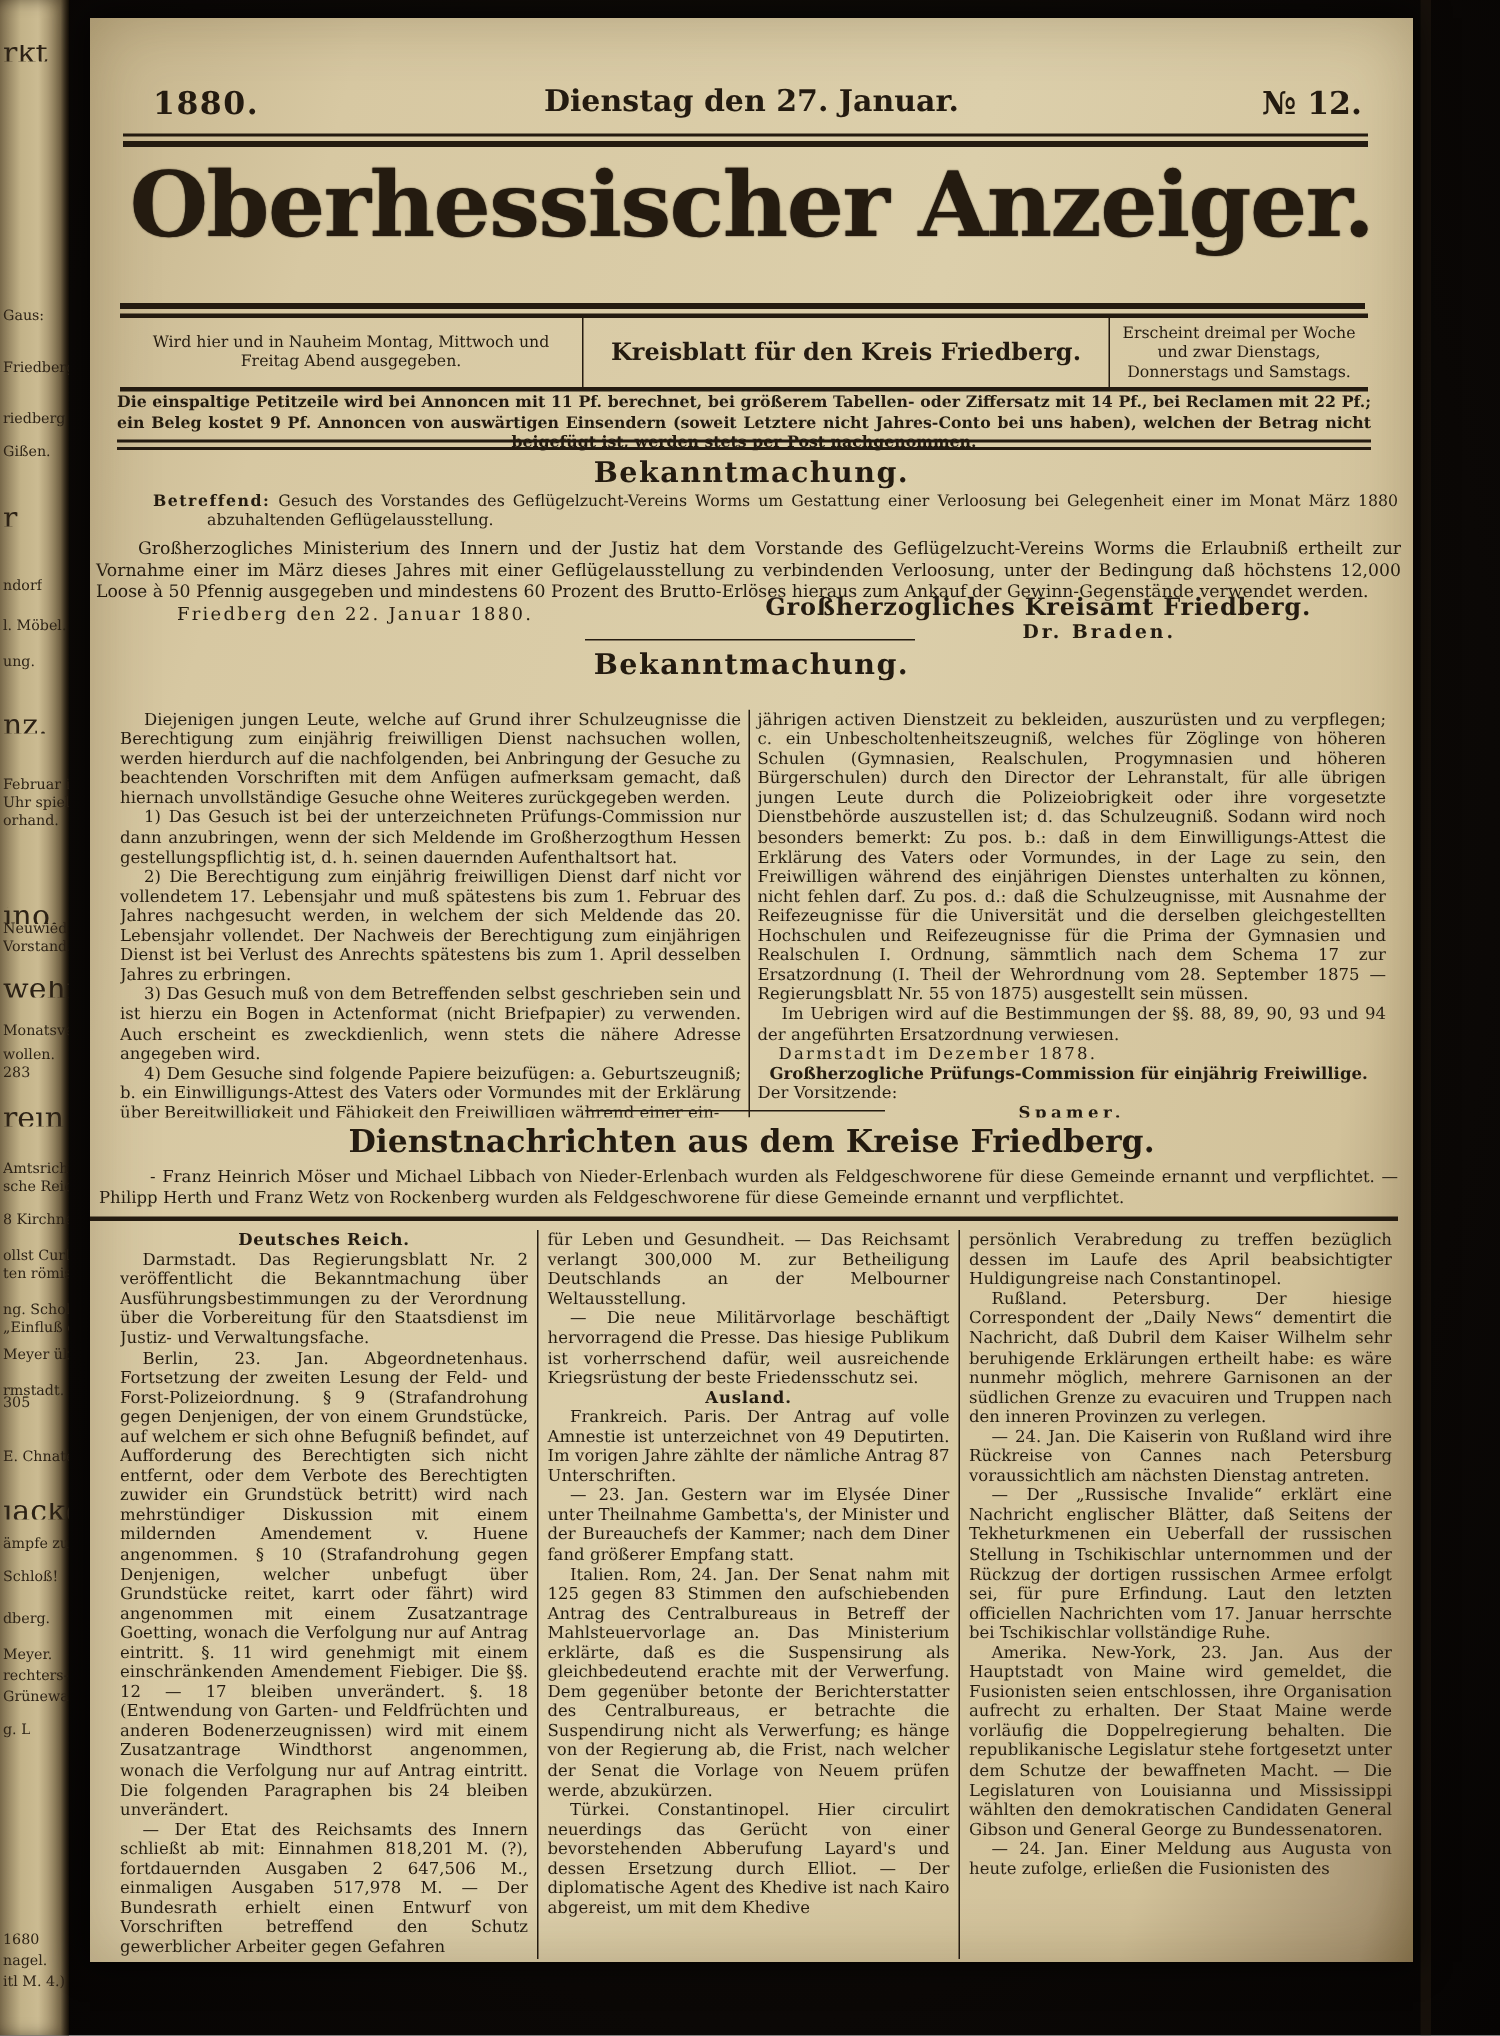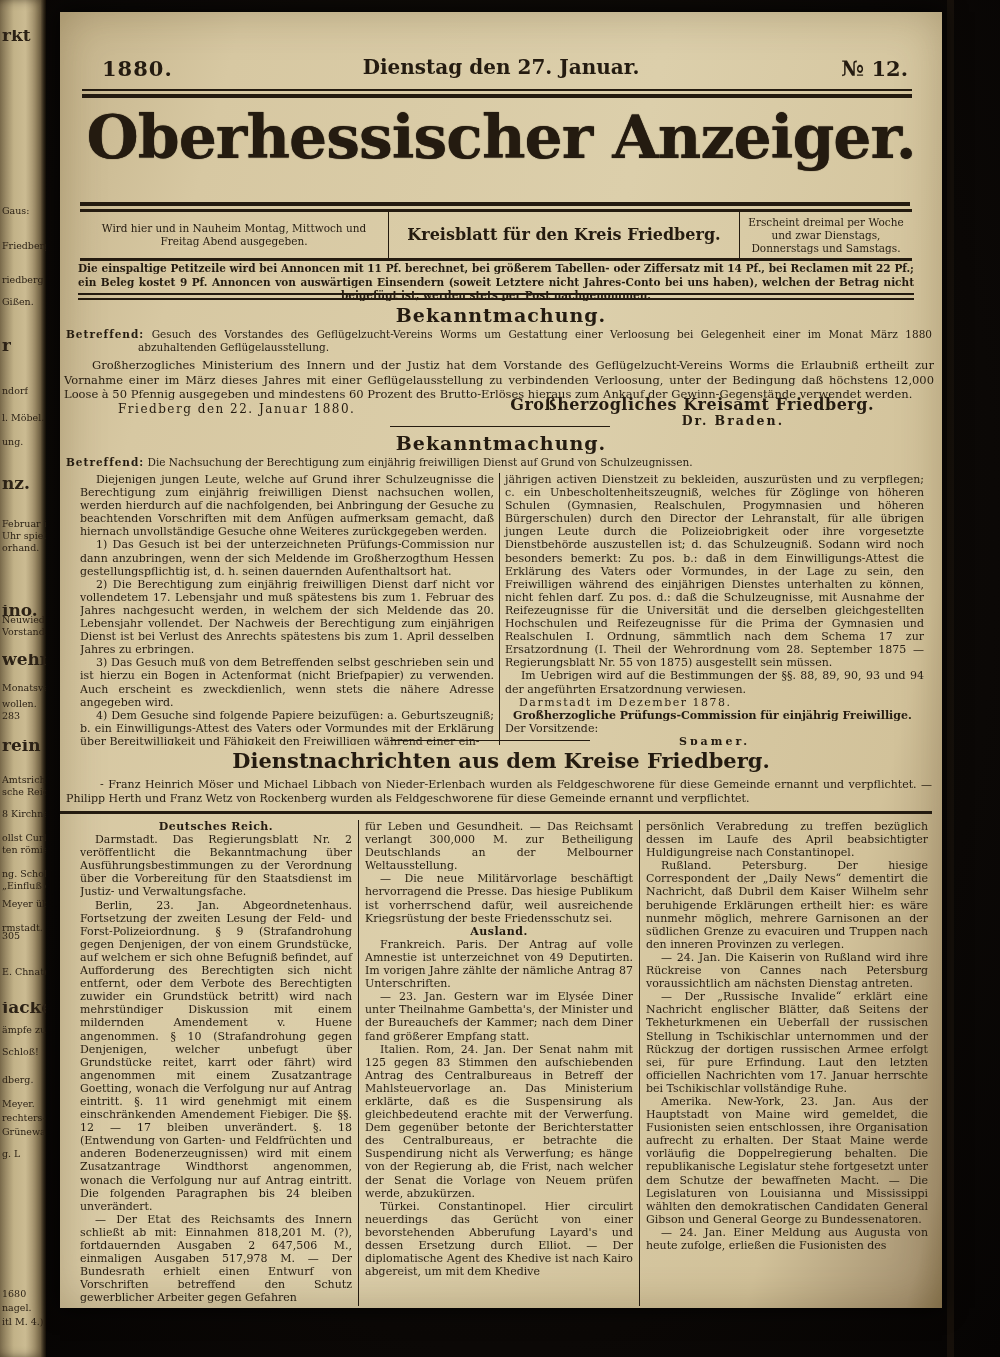--- a/index.html
+++ b/index.html
@@ -11,21 +11,21 @@
   
   .spine {
     position:absolute; left:0; top:0; width:46px; height:1357px;
     background:linear-gradient(90deg,#7e6e4e 0%,#c2b288 30%,#cbbb92 55%,#93815c 88%,#15100a 100%);
     box-shadow:inset -6px 0 10px rgba(20,12,4,.5);
   }
   .frag {
     position:absolute; left:2px; font-size:9.5px; line-height:11px; white-space:nowrap;
     color:#2c2216; overflow:hidden; max-width:44px;
   }
-  .frag-big { font-size:17px; font-weight:bold; }
+  .frag-big { font-size:20px; font-weight:normal; }
   
   .page {
     position:absolute; left:60px; top:12px; width:882px; height:1296px;
     background:linear-gradient(105deg,#c5b48c 0%,#d7c8a2 15%,#dccfab 50%,#d2c29a 84%,#ac video9874 97%,#8f7c57 100%);
     background:linear-gradient(105deg,#c5b48c 0%,#d7c8a2 15%,#dccfab 50%,#d2c29a 84%,#a99674 97%,#8f7c57 100%);
     box-shadow:inset 0 0 46px rgba(70,45,12,.28), 0 0 22px rgba(0,0,0,.85);
   }
   .edge2 { position:absolute; left:947px; top:0; width:7px; height:1357px; background:#231a10; opacity:.55; }
   .abs { position:absolute; }
   .hr { position:absolute; background:#241b10; }
@@ -46,21 +46,21 @@
   .info-c { width:334px; font-size:16px; font-weight:bold; line-height:18px;
             border-left:1px solid #241b10; border-right:1px solid #241b10; align-self:stretch;
             display:flex; align-items:center; justify-content:center; }
   .info-r { flex:1; }
   .price { left:18px; right:28px; top:250px; font-size:10.5px; line-height:13.5px;
            text-align:justify; text-align-last:center;font-weight:bold; }
   
   .a-title { font-size:19px; font-weight:bold; letter-spacing:1px; }
   .a1-betr { left:6px; right:10px; top:316px; font-size:10.5px; line-height:13px;
              padding-left:72px; text-indent:-72px; text-align:justify; }
-  .betr-label { font-weight:bold; letter-spacing:1px; }
+  .betr-label { font-weight:bold; letter-spacing:1px;margin-left:36px; }
   .a1-body { left:4px; right:8px; top:346px; font-size:11.5px; line-height:14.5px;
              text-indent:28px; text-align:justify; }
   .a1-date { left:58px; top:390px; font-size:12px; letter-spacing:1.5px; }
   .a1-sig1 { right:68px; top:383px; font-size:16px; font-weight:bold; letter-spacing:.5px;text-align:center; }
   .a1-sig2 { right:158px; top:401px; font-size:12.5px; font-weight:bold; letter-spacing:2px; }
   
   .a2-betr { left:6px; right:10px; top:444px; font-size:10.5px; line-height:12.5px; }
   .a2-cols { position:absolute; left:20px; right:18px; top:461px; height:272px; display:flex; overflow:hidden; }
   .a2-colL { width:414px; }
   .a2-div  { width:1px; background:#241b10; margin:0 5px; }
@@ -160,24 +160,20 @@
     <span class="betr-label">Betreffend:</span>
     <span>Gesuch des Vorstandes des Geflügelzucht-Vereins Worms um Gestattung einer Verloosung bei Gelegenheit einer im Monat März 1880 abzuhaltenden Geflügelausstellung.</span>
   </div>
   <div class="abs a1-body">Großherzogliches Ministerium des Innern und der Justiz hat dem Vorstande des Geflügelzucht-Vereins Worms die Erlaubniß ertheilt zur Vornahme einer im März dieses Jahres mit einer Geflügelausstellung zu verbindenden Verloosung, unter der Bedingung daß höchstens 12,000 Loose à 50 Pfennig ausgegeben und mindestens 60 Prozent des Brutto-Erlöses hieraus zum Ankauf der Gewinn-Gegenstände verwendet werden.</div>
   <div class="abs a1-date">Friedberg den 22. Januar 1880.</div>
   <div class="abs a1-sig1">Großherzogliches Kreisamt Friedberg.</div>
   <div class="abs a1-sig2">Dr. Braden.</div>
   <div class="hr" style="left:330px; width:220px; top:414px; height:1px;"></div>
 
   <div class="abs ctr a-title" style="top:420px;">Bekanntmachung.</div>
-  <div class="abs a2-betr">
-    <span class="betr-label">Betreffend:</span>
-    <span>Die Nachsuchung der Berechtigung zum einjährig freiwilligen Dienst auf Grund von Schulzeugnissen.</span>
-  </div>
   <div class="a2-cols">
     <div class="a2-colL">
       <p class="num">Diejenigen jungen Leute, welche auf Grund ihrer Schulzeugnisse die Berechtigung zum einjährig freiwilligen Dienst nachsuchen wollen, werden hierdurch auf die nachfolgenden, bei Anbringung der Gesuche zu beachtenden Vorschriften mit dem Anfügen aufmerksam gemacht, daß hiernach unvollständige Gesuche ohne Weiteres zurückgegeben werden.</p>
       <p class="num">1) Das Gesuch ist bei der unterzeichneten Prüfungs-Commission nur dann anzubringen, wenn der sich Meldende im Großherzogthum Hessen gestellungspflichtig ist, d. h. seinen dauernden Aufenthaltsort hat.</p>
       <p class="num">2) Die Berechtigung zum einjährig freiwilligen Dienst darf nicht vor vollendetem 17. Lebensjahr und muß spätestens bis zum 1. Februar des Jahres nachgesucht werden, in welchem der sich Meldende das 20. Lebensjahr vollendet. Der Nachweis der Berechtigung zum einjährigen Dienst ist bei Verlust des Anrechts spätestens bis zum 1. April desselben Jahres zu erbringen.</p>
       <p class="num">3) Das Gesuch muß von dem Betreffenden selbst geschrieben sein und ist hierzu ein Bogen in Actenformat (nicht Briefpapier) zu verwenden. Auch erscheint es zweckdienlich, wenn stets die nähere Adresse angegeben wird.</p>
       <p class="num">4) Dem Gesuche sind folgende Papiere beizufügen: a. Geburtszeugniß; b. ein Einwilligungs-Attest des Vaters oder Vormundes mit der Erklärung über Bereitwilligkeit und Fähigkeit den Freiwilligen während einer ein-</p>
     </div>
     <div class="a2-div"></div>
     <div class="a2-colR">
@@ -208,21 +204,21 @@
       <p>— Die neue Militärvorlage beschäftigt hervorragend die Presse. Das hiesige Publikum ist vorherrschend dafür, weil ausreichende Kriegsrüstung der beste Friedensschutz sei.</p>
       <p class="sect sect2">Ausland.</p>
       <p>Frankreich. Paris. Der Antrag auf volle Amnestie ist unterzeichnet von 49 Deputirten. Im vorigen Jahre zählte der nämliche Antrag 87 Unterschriften.</p>
       <p>— 23. Jan. Gestern war im Elysée Diner unter Theilnahme Gambetta's, der Minister und der Bureauchefs der Kammer; nach dem Diner fand größerer Empfang statt.</p>
       <p>Italien. Rom, 24. Jan. Der Senat nahm mit 125 gegen 83 Stimmen den aufschiebenden Antrag des Centralbureaus in Betreff der Mahlsteuervorlage an. Das Ministerium erklärte, daß es die Suspensirung als gleichbedeutend erachte mit der Verwerfung. Dem gegenüber betonte der Berichterstatter des Centralbureaus, er betrachte die Suspendirung nicht als Verwerfung; es hänge von der Regierung ab, die Frist, nach welcher der Senat die Vorlage von Neuem prüfen werde, abzukürzen.</p>
       <p>Türkei. Constantinopel. Hier circulirt neuerdings das Gerücht von einer bevorstehenden Abberufung Layard's und dessen Ersetzung durch Elliot. — Der diplomatische Agent des Khedive ist nach Kairo abgereist, um mit dem Khedive</p>
     </div>
     <div class="n-div"></div>
     <div class="ncol3">
       <p style="text-indent:0;">persönlich Verabredung zu treffen bezüglich dessen im Laufe des April beabsichtigter Huldigungreise nach Constantinopel.</p>
-      <p>Rußland. Petersburg. Der hiesige Correspondent der „Daily News“ dementirt die Nachricht, daß Dubril dem Kaiser Wilhelm sehr beruhigende Erklärungen ertheilt hier: es wäre nunmehr möglich, mehrere Garnisonen an der südlichen Grenze zu evacuiren und Truppen nach den inneren Provinzen zu verlegen.</p>
+      <p>Rußland. Petersburg. Der hiesige Correspondent der „Daily News“ dementirt die Nachricht, daß Dubril dem Kaiser Wilhelm sehr beruhigende Erklärungen ertheilt habe: es wäre nunmehr möglich, mehrere Garnisonen an der südlichen Grenze zu evacuiren und Truppen nach den inneren Provinzen zu verlegen.</p>
       <p>— 24. Jan. Die Kaiserin von Rußland wird ihre Rückreise von Cannes nach Petersburg voraussichtlich am nächsten Dienstag antreten.</p>
       <p>— Der „Russische Invalide“ erklärt eine Nachricht englischer Blätter, daß Seitens der Tekheturkmenen ein Ueberfall der russischen Stellung in Tschikischlar unternommen und der Rückzug der dortigen russischen Armee erfolgt sei, für pure Erfindung. Laut den letzten officiellen Nachrichten vom 17. Januar herrschte bei Tschikischlar vollständige Ruhe.</p>
       <p>Amerika. New-York, 23. Jan. Aus der Hauptstadt von Maine wird gemeldet, die Fusionisten seien entschlossen, ihre Organisation aufrecht zu erhalten. Der Staat Maine werde vorläufig die Doppelregierung behalten. Die republikanische Legislatur stehe fortgesetzt unter dem Schutze der bewaffneten Macht. — Die Legislaturen von Louisianna und Mississippi wählten den demokratischen Candidaten General Gibson und General George zu Bundessenatoren.</p>
       <p>— 24. Jan. Einer Meldung aus Augusta von heute zufolge, erließen die Fusionisten des</p>
     </div>
   </div>
 
 </div>
 
 </body></html>

